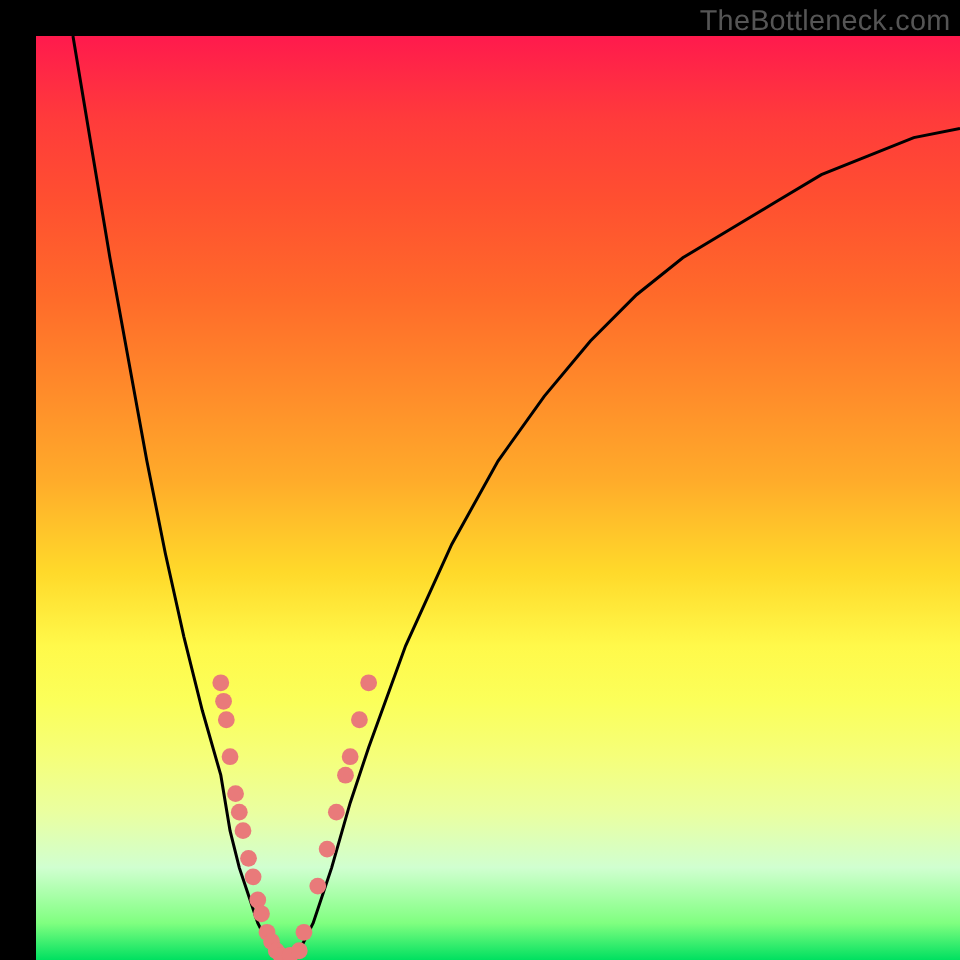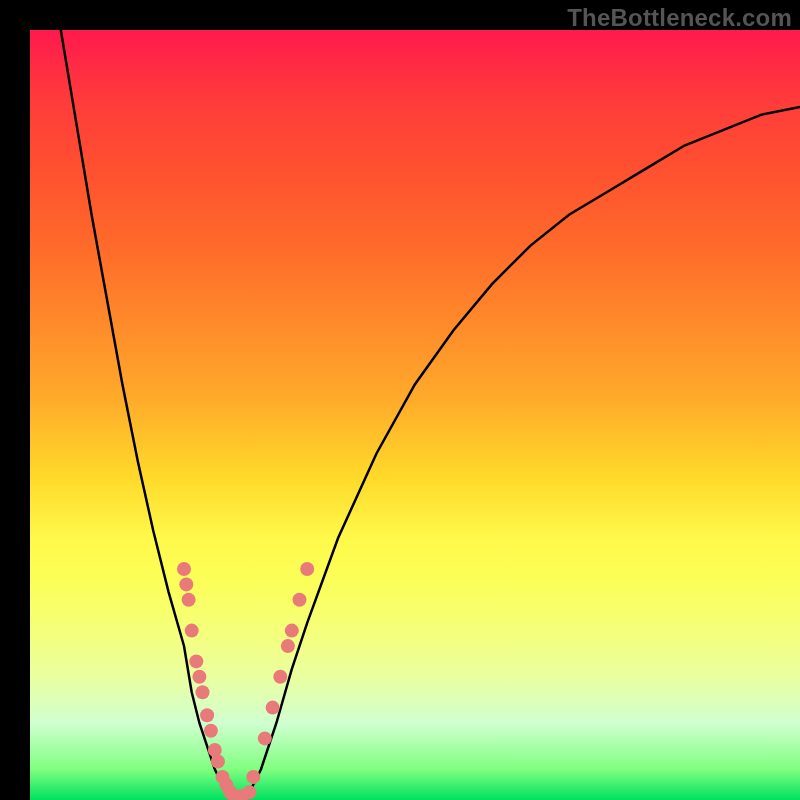--- a/index.html
+++ b/index.html
@@ -40,21 +40,21 @@
       #80ff80 96%,
       #00e060 100%
     );
   }
   .watermark {
     position: absolute;
     top: 4px;
     right: 8px;
     color: #555;
     font-size: 24px;
-    font-weight: 700;
+    font-weight: 400;
     letter-spacing: 0.2px;
     z-index: 10;
     user-select: none;
     font-family: Arial, Helvetica, sans-serif;
   }
   svg.curves {
     position: absolute;
     left: 0;
     top: 0;
     width: 770px;

